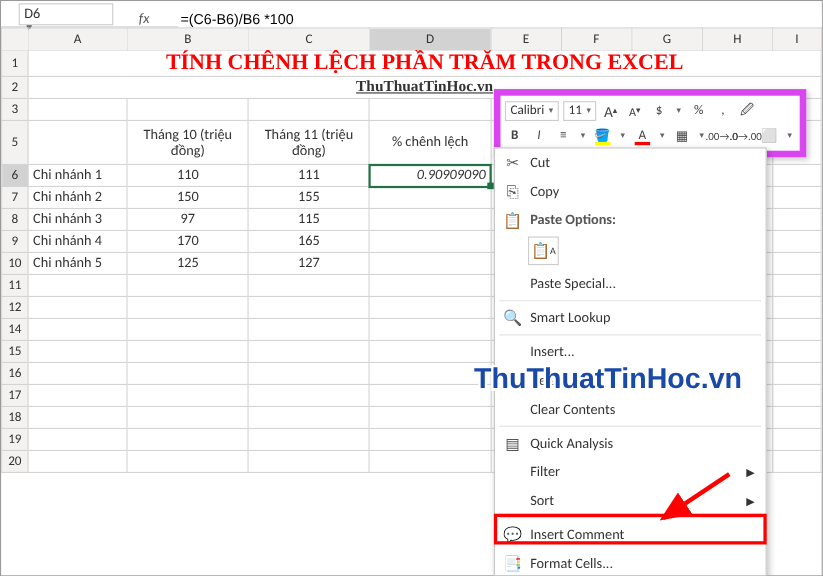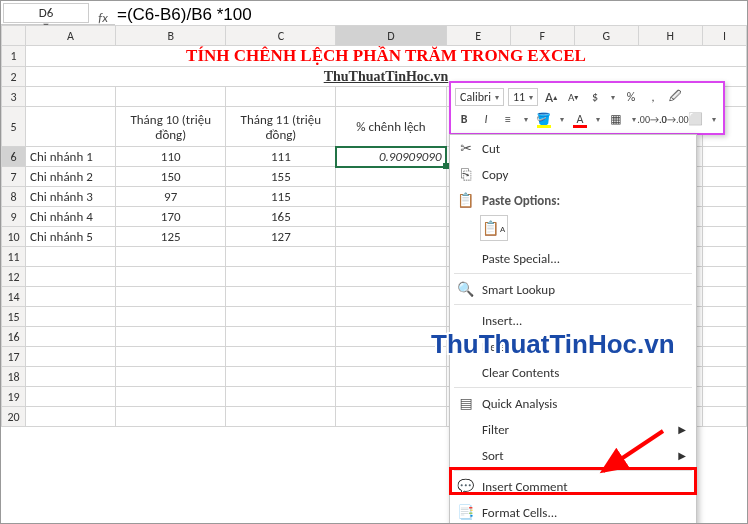--- a/index.html
+++ b/index.html
@@ -1,23 +1,23 @@
 <!DOCTYPE html>
 <html><head>
 <meta charset="utf-8">
 <style>
   * { box-sizing: border-box; margin: 0; padding: 0; }
   body { font-family: Calibri, Arial, sans-serif; font-size: 13px; color: #333; background: #fff; width: 748px; height: 524px; overflow: hidden; position: relative; border: 1px solid #999; }
   
   .namebox-row { display: flex; align-items: center; height: 24px; border-bottom: 1px solid #ccc; background: #fff; }
-  .namebox { width: 86px; border: 1px solid #ccc; height: 20px; margin: 2px; padding: 1px 4px; display: flex; align-items: center; justify-content: space-between; flex-direction: column; }
+  .namebox { width: 86px; border: 1px solid #ccc; height: 20px; margin: 16px; padding: 1px 4px; display: flex; align-items: flex-start; justify-content: space-between; flex-direction: column; }
   .namebox .dd { font-size: 9px; color: #666; }
   .fx-area { display: flex; align-items: flex-end; flex: 1; height: 24px; }
   .fx-icon { width: 24px; text-align: center; font-style: italic; color: #555; }
-  .formula-input { flex: 1; border: none; outline: none; font-size: 17px; padding-left: 2px; }
+  .formula-input { flex: 1; border: none; outline: none; font-size: 13px; padding-left: 2px; margin-left: 19px; }
   
   .grid { position: relative; }
   table { border-collapse: collapse; table-layout: fixed; width: 100%; }
   th, td { border: 1px solid #d4d4d4; height: 20px; font-size: 13px; background: #fff; }
   th { background: #f3f2f1; font-weight: normal; color: #333; text-align: center; font-size: 12px; position: relative; }
   .rowhdr { background: #f3f2f1; text-align: center; font-size: 12px; color: #333; }
   .selcol { background: #d2d2d2; }
   .selrow { background: #d2d2d2; }
   .col-rh { width: 24px; }
   .col-A { width: 90px; }
@@ -26,28 +26,28 @@
   .col-D { width: 110px; }
   .col-E { width: 64px; }
   .col-F { width: 64px; }
   .col-G { width: 64px; }
   .col-H { width: 64px; }
   .col-I { width: 44px; }
   
   .center { text-align: center; }
   .right { text-align: right; padding-right: 4px; font-style: italic; }
   .left { text-align: left; padding-left: 4px; margin-left: 35px; }
-  .title-cell { text-align: center; font-weight: bold; color: #FF0000; font-size: 17px; font-family: "Times New Roman", serif; }
+  .title-cell { text-align: center; font-weight: bold; color: #FF0000; font-size: 20px; font-family: "Times New Roman", serif; }
   .subtitle-cell { text-align: center; font-weight: bold; text-decoration: underline; font-size: 14px; font-family: "Times New Roman", serif; }
   .hdr-cell { text-align: center; vertical-align: middle; }
   .cell-sel { outline: 2px solid #217346; outline-offset: -1px; position: relative; }
   .cell-sel::after { content: ""; position: absolute; right: -3px; bottom: -3px; width: 6px; height: 6px; background: #217346; }
   
   
-  .mini-tb { position: absolute; left: 448px; top: 80px; background: #fff; border: 2px solid #d946ef; box-shadow: 2px 2px 5px rgba(0,0,0,0.2); padding: 3px 4px; font-size: 12px; }
+  .mini-tb { position: absolute; left: 448px; top: 80px; background: #fff; border: 6px solid #d946ef; box-shadow: 2px 2px 5px rgba(0,0,0,0.2); padding: 3px 4px; font-size: 12px; }
   .mini-row { display: flex; align-items: center; gap: 4px; height: 22px; }
   .mini-sel { border: 1px solid #ccc; padding: 1px 4px; display: flex; align-items: center; gap: 4px; }
   .mini-btn { width: 18px; height: 18px; display: inline-flex; align-items: center; justify-content: center; color: #444; cursor: pointer; }
   .mini-btn.dd { width: 10px; font-size: 8px; color: #666; }
   
   
   .ctx { position: absolute; left: 448px; top: 133px; width: 248px; background: #fff; border: 1px solid #c6c6c6; box-shadow: 2px 2px 6px rgba(0,0,0,0.25); font-size: 13px; }
   .ctx-item { display: flex; align-items: center; height: 26px; padding: 0 10px 0 4px; cursor: pointer; }
   .ctx-ico { width: 24px; display: inline-flex; justify-content: center; color: #555; font-size: 14px; }
   .ctx-lbl { flex: 1; padding-left: 4px; }

